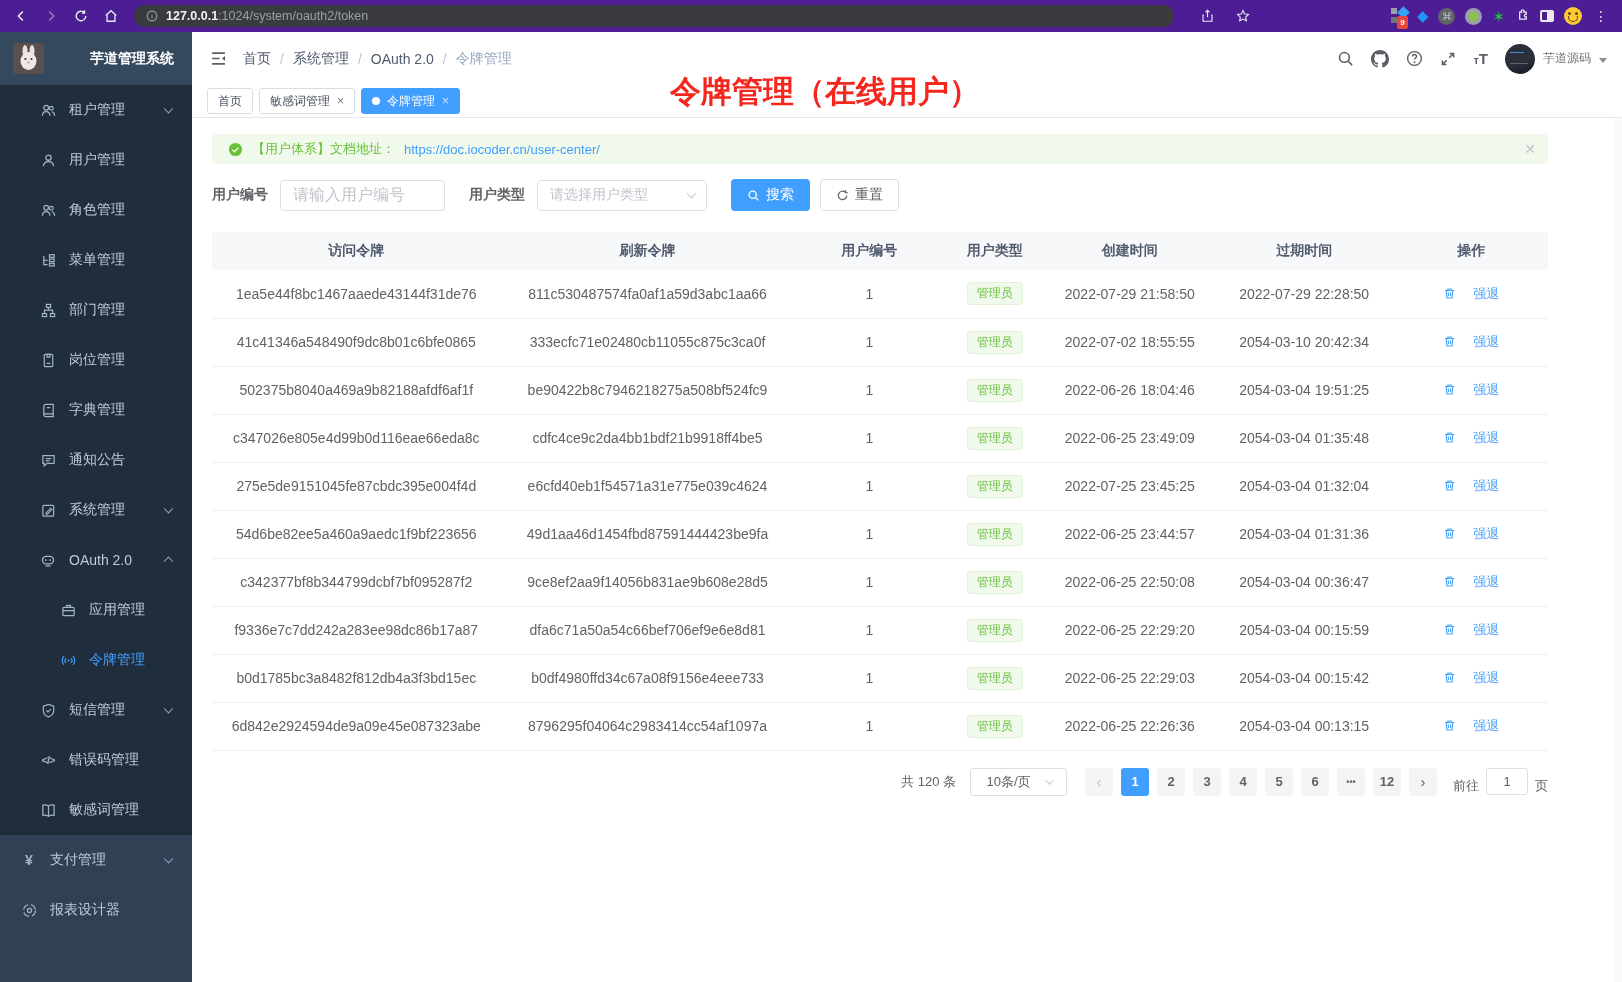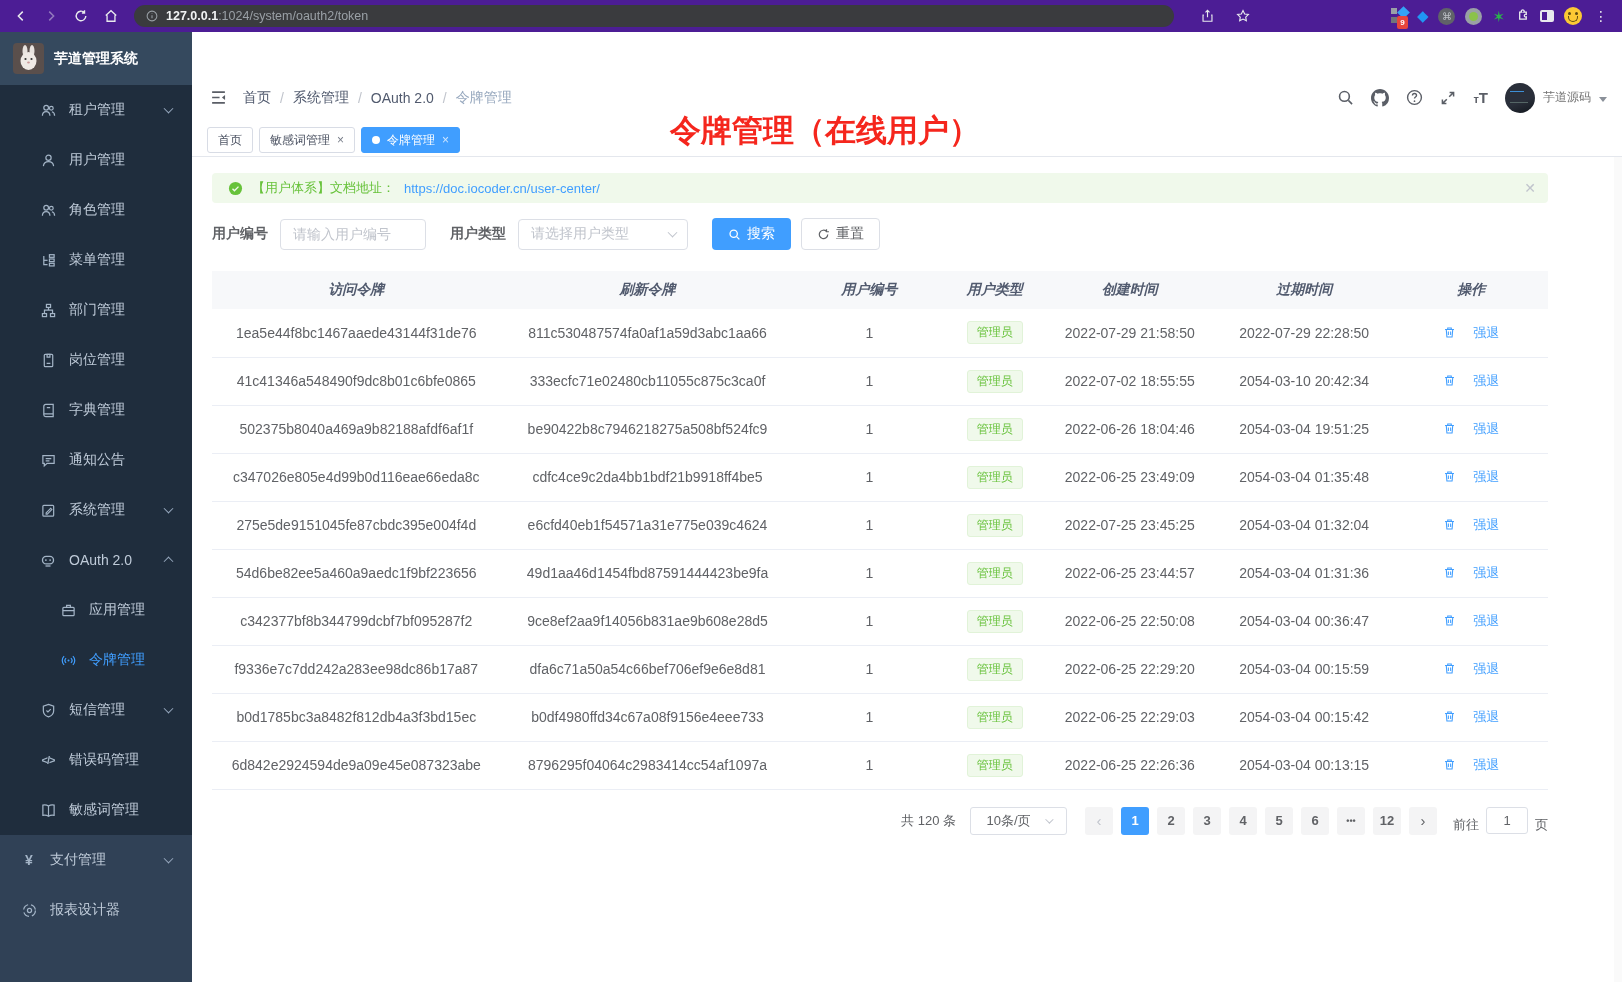--- a/index.html
+++ b/index.html
@@ -42,37 +42,37 @@
   .face u { position:absolute; left:4px; right:4px; bottom:3px; height:6px;
     border:1.5px solid #5f4b12; border-top:none; border-radius:0 0 8px 8px; }
   .kebab { color:#e8eaed; font-size:14px; letter-spacing:0; padding:0 2px; }
 
   
   .app { display:flex; height:950px; }
   .sidebar { width:192px; background:#304156; flex:0 0 auto; display:flex; flex-direction:column; }
   .logo { height:53px; background:#35495e; display:flex; align-items:center; gap:10px;
     padding:0 13px; flex:0 0 auto; }
   .logo-img { width:31px; height:31px; border-radius:4px; overflow:hidden; flex:0 0 auto; }
-  .logo-title { color:#fff; font-size:14px; font-weight:700; white-space:nowrap; }
+  .logo-title { color:#fff; font-size:14px; font-weight:700; white-space:nowrap;margin-left:36px; }
   .menu { flex:1; }
   .mi { height:50px; display:flex; align-items:center; padding-left:21px; position:relative;
     color:#bfcbd9; font-size:14px; cursor:pointer; }
   .mi.insub { background:#1f2d3d; padding-left:40px; }
   .mi.lvl2 { padding-left:60px; }
   .mi.active { color:var(--accent,#409eff); }
   .micon { width:16px; height:16px; margin-right:13px; display:flex; align-items:center;
     justify-content:center; color:#a3b4c6; font-size:13px; font-weight:700; flex:0 0 auto; }
   .mi.active .micon { color:var(--accent,#409eff); }
   .micon svg { display:block; }
   .arr { position:absolute; right:20px; top:50%; width:7px; height:7px;
     border-right:1.4px solid #97a8be; border-bottom:1.4px solid #97a8be; }
   .arr.down { transform:translateY(-70%) rotate(45deg); }
   .arr.up { transform:translateY(-30%) rotate(-135deg); }
 
-  .main { flex:1; position:relative; background:#fff; min-width:0;margin-top:39px; }
+  .main { flex:1; position:relative; background:#fff; min-width:0; }
   .scrollbar { position:absolute; right:0; top:86px; bottom:0; width:8px; background:#fafafa; }
 
   
   .appbar { height:53px; display:flex; align-items:center; padding:0 15px; background:#fff; }
   .fold { width:22px; height:22px; color:#5a5e66; margin-right:14px; display:flex;
     align-items:center; justify-content:center; cursor:pointer; }
   .crumbs { display:flex; align-items:center; gap:9px; font-size:14px; color:#515a6e; }
   .crumb-sep { color:#c0c4cc; }
   .crumb.last { color:#97a8be; }
   .appbar-right { margin-left:auto; display:flex; align-items:center; gap:17px; color:#5a5e66; }
@@ -106,38 +106,38 @@
   
   .content { padding:16px 74px 20px 20px; }
   .alert { height:30px; background:#f0f9eb; border-radius:4px; display:flex; align-items:center;
     gap:9px; padding:0 16px; font-size:13px; color:var(--success,#67c23a);
     margin-bottom:15px; position:relative; }
   .alert a { color:var(--accent,#409eff); text-decoration:none; }
   .alert .aclose { position:absolute; right:12px; color:#c0c4cc; font-size:14px; cursor:pointer; }
 
   .filters { display:flex; align-items:center; margin-bottom:21px; font-size:14px; }
   .flabel { font-weight:700; color:#606266; margin-right:12px; white-space:nowrap; }
-  .ftxt { width:146px; height:31px; border:1px solid #dcdfe6; border-radius:4px;
-    padding:0 12px; font-size:14px; color:#606266; outline:none;
+  .ftxt { width:165px; height:31px; border:1px solid #dcdfe6; border-radius:4px;
+    padding:0 12px; font-size:16px; color:#606266; outline:none;
     font-family:"Liberation Sans","DejaVu Sans",sans-serif; margin-right:24px; }
   .ftxt::placeholder { color:#c0c4cc; }
   .fselect { width:170px; height:31px; border:1px solid #dcdfe6; border-radius:4px;
     display:flex; align-items:center; padding:0 12px; color:#c0c4cc; font-size:14px;
     margin-right:24px; cursor:pointer; position:relative; }
   .fselect .arr2 { position:absolute; right:11px; top:50%; width:7px; height:7px;
     border-right:1.3px solid #c0c4cc; border-bottom:1.3px solid #c0c4cc;
     transform:translateY(-70%) rotate(45deg); }
   .btn { height:32px; border-radius:4px; display:inline-flex; align-items:center; gap:6px;
     padding:0 15px; font-size:14px; cursor:pointer; border:1px solid transparent; }
   .btn-primary { background:var(--accent,#409eff); color:#fff; margin-right:10px; }
   .btn-plain { background:#fff; color:#606266; border-color:#dcdfe6; }
 
   table { width:100%; border-collapse:collapse; font-size:14px; color:#606266; table-layout:fixed; }
   thead th { background:#f7f8fa; height:38px; font-weight:700; color:#515a6e;
-    text-align:center; font-size:14px;font-style:italic; }
+    text-align:center; font-size:14px; }
   tbody td { height:48px; text-align:center; border-bottom:1px solid #ebeef5;
     overflow:hidden; white-space:nowrap; }
   .tag { display:inline-block; padding:2px 9px; font-size:12px; color:var(--success,#67c23a);
     background:#f0f9eb; border:1px solid #e1f3d8; border-radius:3px; }
   .act { color:var(--accent,#409eff); font-size:13px; display:inline-flex; align-items:center;
     gap:17px; cursor:pointer; text-decoration:none; }
   .act svg { display:block; }
 
   .pagination { display:flex; justify-content:flex-end; align-items:center; margin-top:17px;
     font-size:13px; color:#606266; }

